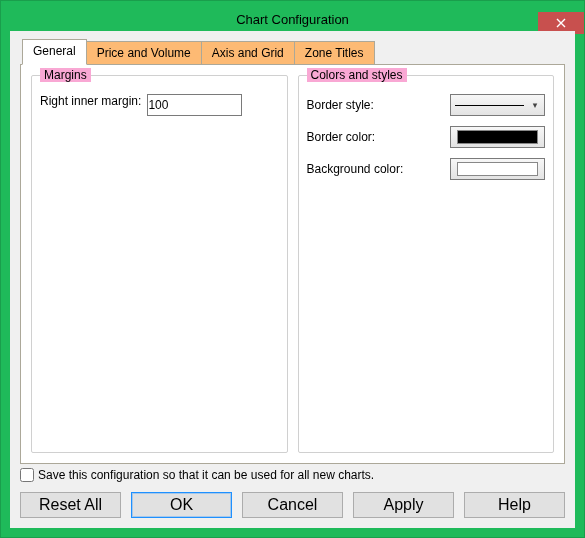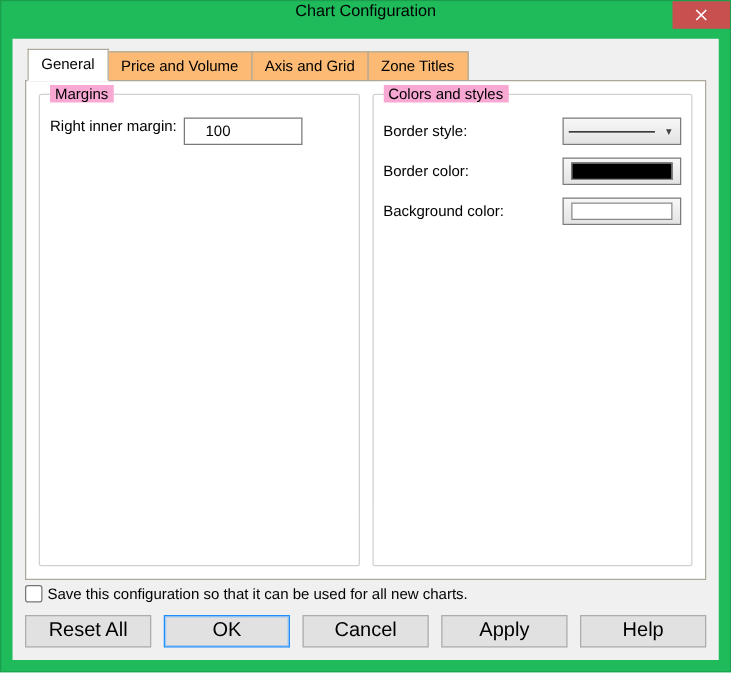--- a/index.html
+++ b/index.html
@@ -14,20 +14,21 @@
     height: 538px;
     background: #1fba5a;
     position: relative;
     border: 1px solid #1a9e4c;
   }
   .titlebar {
     height: 14px;
     display: flex;
     align-items: center;
     position: relative;
+    margin-top: 11px;
   }
   .title {
     position: absolute;
     left: 0; right: 0;
     text-align: center;
     color: #000;
     font-size: 13px;
   }
   .close-btn {
     position: absolute;
@@ -99,21 +100,21 @@
   }
   .margins .row {
     display: flex;
     align-items: flex-start;
     gap: 6px;
   }
   .margins label { white-space: nowrap; }
   .margins input[type=text] {
     width: 95px;
     height: 22px;
-    padding: 2px 16px;
+    padding: 2px 0;
     border: 1px solid #7a7a7a;
     font-size: 12px;
   }
   .colors .row {
     display: grid;
     grid-template-columns: 1fr 95px;
     align-items: center;
     gap: 8px;
     margin-bottom: 10px;
   }

